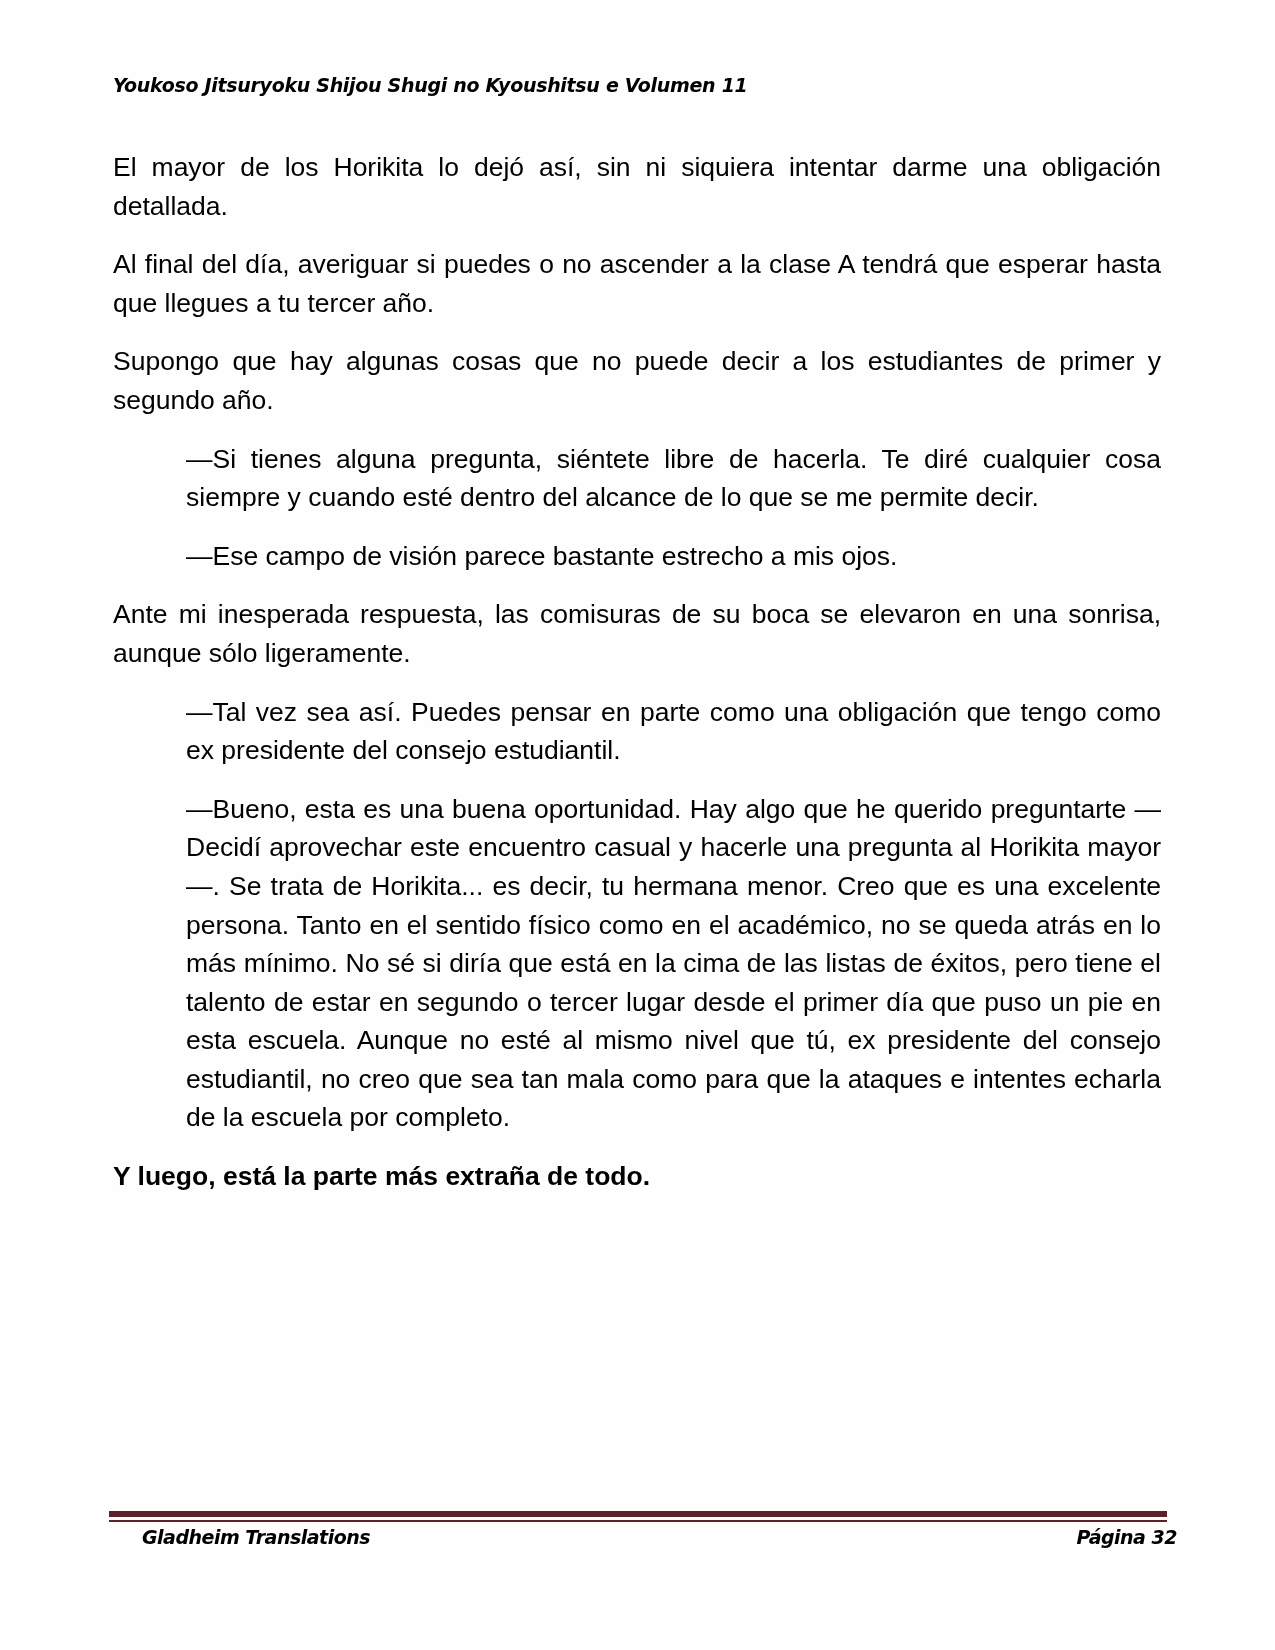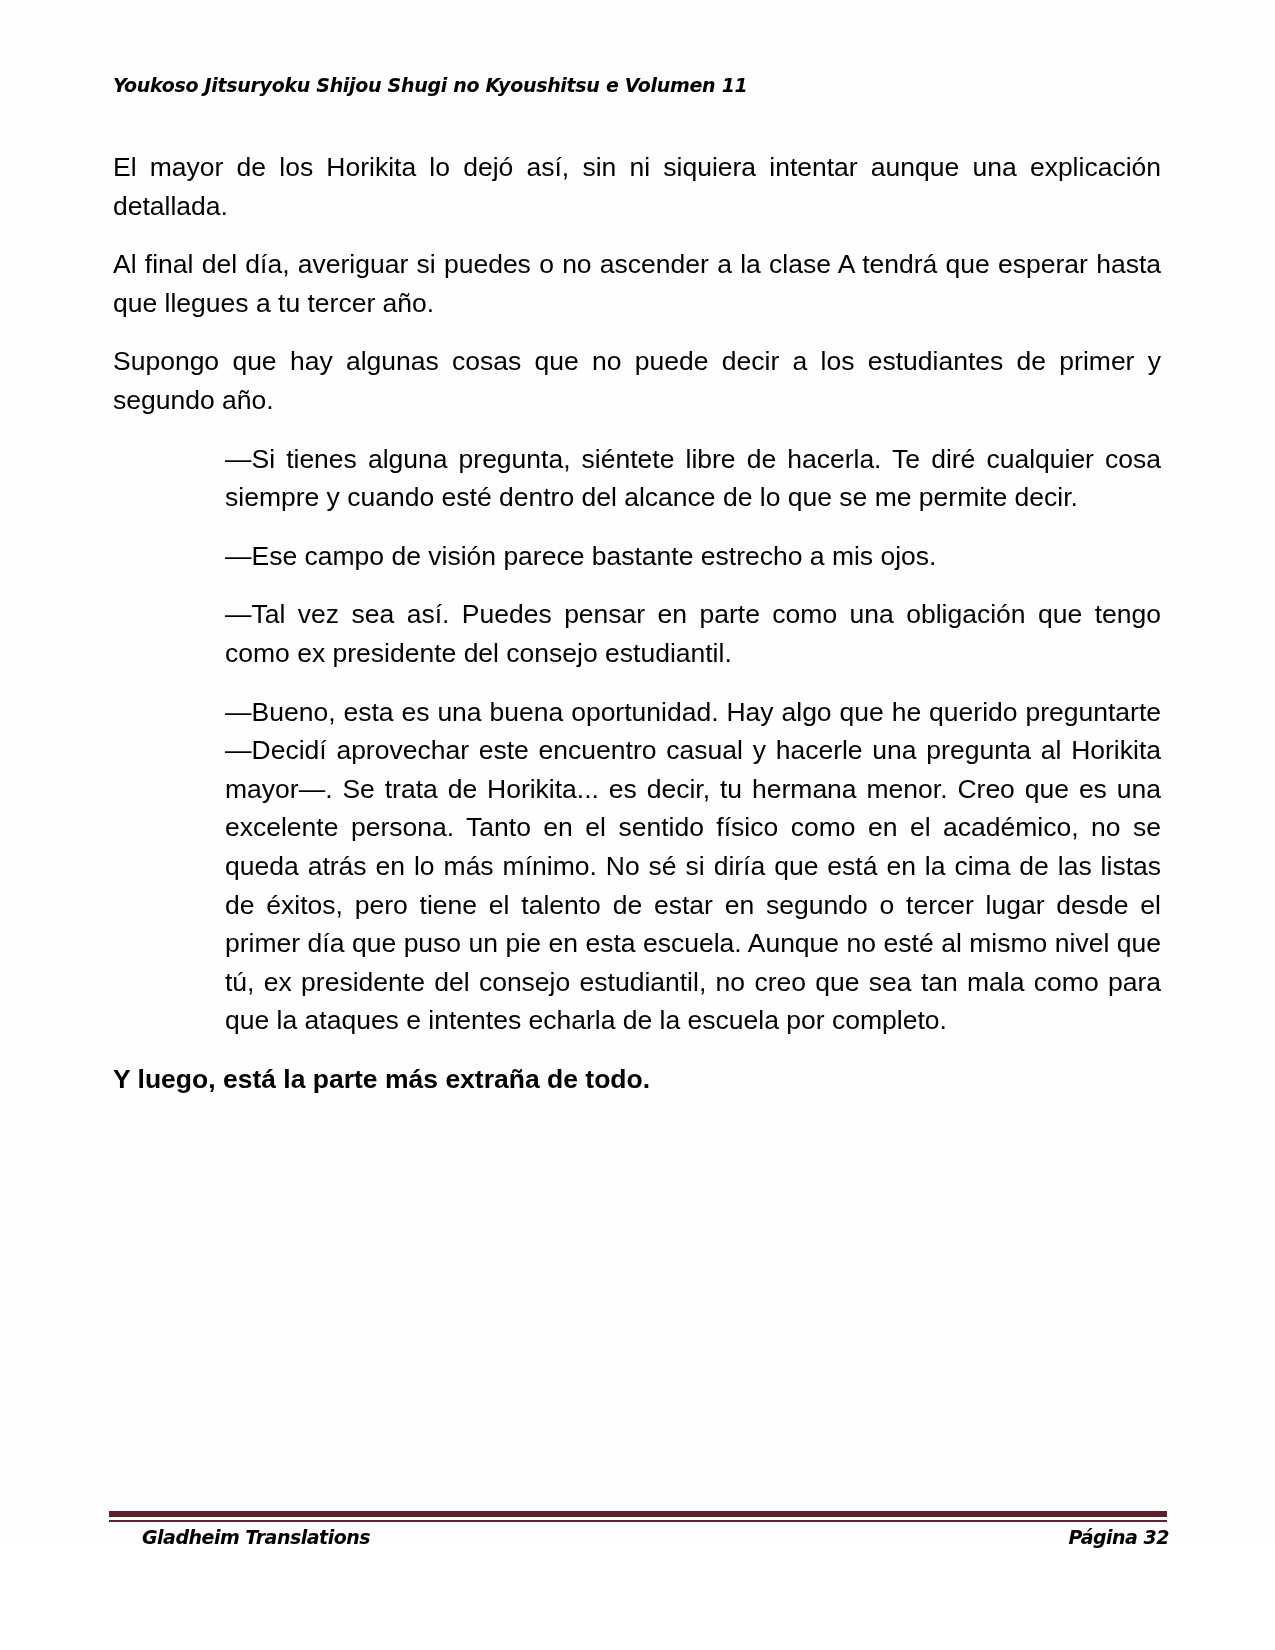--- a/index.html
+++ b/index.html
@@ -9,50 +9,51 @@
     position: absolute; left: 113px; top: 74px;
     font-family: "DejaVu Sans", sans-serif; font-weight: bold; font-style: italic;
     font-size: 19px; color: #000; letter-spacing: -0.3px;
   }
   .body-text {
     position: absolute; left: 113px; top: 148px; width: 1048px;
     font-family: "Liberation Sans", sans-serif; font-size: 26.5px; color: #000;
     line-height: 38.6px;
   }
   .body-text p { margin: 0 0 20px 0; text-align: justify; }
-  .body-text p.dialog { margin-left: 112px; }
+  .body-text p.dialog { margin-left: 73px; }
   .body-text p.last { text-align: left; font-weight: bold; }
   .footer-rule-thick {
     position: absolute; left: 109px; top: 1511px; width: 1058px; height: 6px;
     background: #5e2129;
   }
   .footer-rule-thin {
     position: absolute; left: 109px; top: 1520px; width: 1058px; height: 1.5px;
     background: #5e2129;
   }
   .footer-left, .footer-right {
     position: absolute; top: 1526px;
     font-family: "DejaVu Sans", sans-serif; font-weight: bold; font-style: italic;
     font-size: 19px; color: #000; letter-spacing: -0.5px; margin-left: 28px;
   }
   .footer-left { left: 114px; }
-  .footer-right { right: 106px; }
+  .footer-right { right: 98px; }
 </style>
 </head>
 <body>
 
 <div class="page">
   <div class="header">Youkoso Jitsuryoku Shijou Shugi no Kyoushitsu e Volumen 11</div>
 
   <div class="body-text">
-    <p>El mayor de los Horikita lo dejó así, sin ni siquiera intentar aunque una explicación detallada.</p>
+    <p>El mayor de los Horikita lo dejó así, sin ni siquiera intentar darme una obligación detallada.</p>
     <p>Al final del día, averiguar si puedes o no ascender a la clase A tendrá que esperar hasta que llegues a tu tercer año.</p>
     <p>Supongo que hay algunas cosas que no puede decir a los estudiantes de primer y segundo año.</p>
     <p class="dialog">—Si tienes alguna pregunta, siéntete libre de hacerla. Te diré cualquier cosa siempre y cuando esté dentro del alcance de lo que se me permite decir.</p>
     <p class="dialog">—Ese campo de visión parece bastante estrecho a mis ojos.</p>
+    <p>Ante mi inesperada respuesta, las comisuras de su boca se elevaron en una sonrisa, aunque sólo ligeramente.</p>
     <p class="dialog">—Tal vez sea así. Puedes pensar en parte como una obligación que tengo como ex presidente del consejo estudiantil.</p>
     <p class="dialog">—Bueno, esta es una buena oportunidad. Hay algo que he querido preguntarte —Decidí aprovechar este encuentro casual y hacerle una pregunta al Horikita mayor—. Se trata de Horikita... es decir, tu hermana menor. Creo que es una excelente persona. Tanto en el sentido físico como en el académico, no se queda atrás en lo más mínimo. No sé si diría que está en la cima de las listas de éxitos, pero tiene el talento de estar en segundo o tercer lugar desde el primer día que puso un pie en esta escuela. Aunque no esté al mismo nivel que tú, ex presidente del consejo estudiantil, no creo que sea tan mala como para que la ataques e intentes echarla de la escuela por completo.</p>
     <p class="last">Y luego, está la parte más extraña de todo.</p>
   </div>
 
   <div class="footer-rule-thick"></div>
   <div class="footer-rule-thin"></div>
   <div class="footer-left">Gladheim Translations</div>
   <div class="footer-right">Página 32</div>
 </div>

